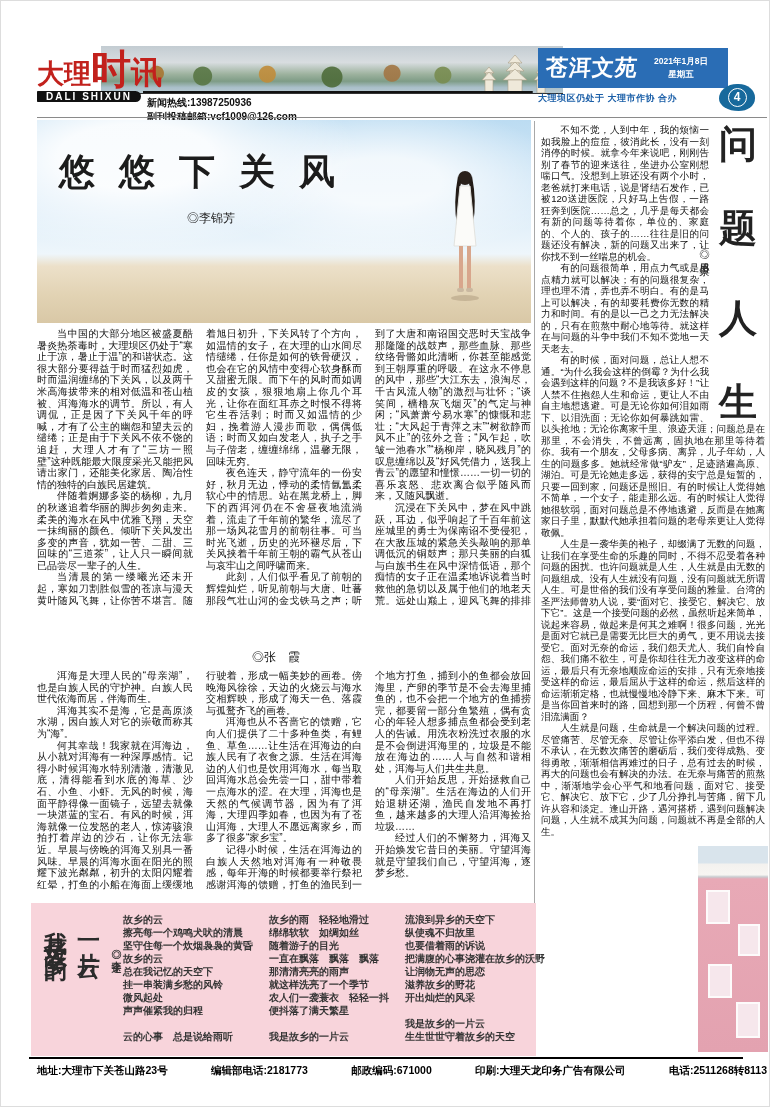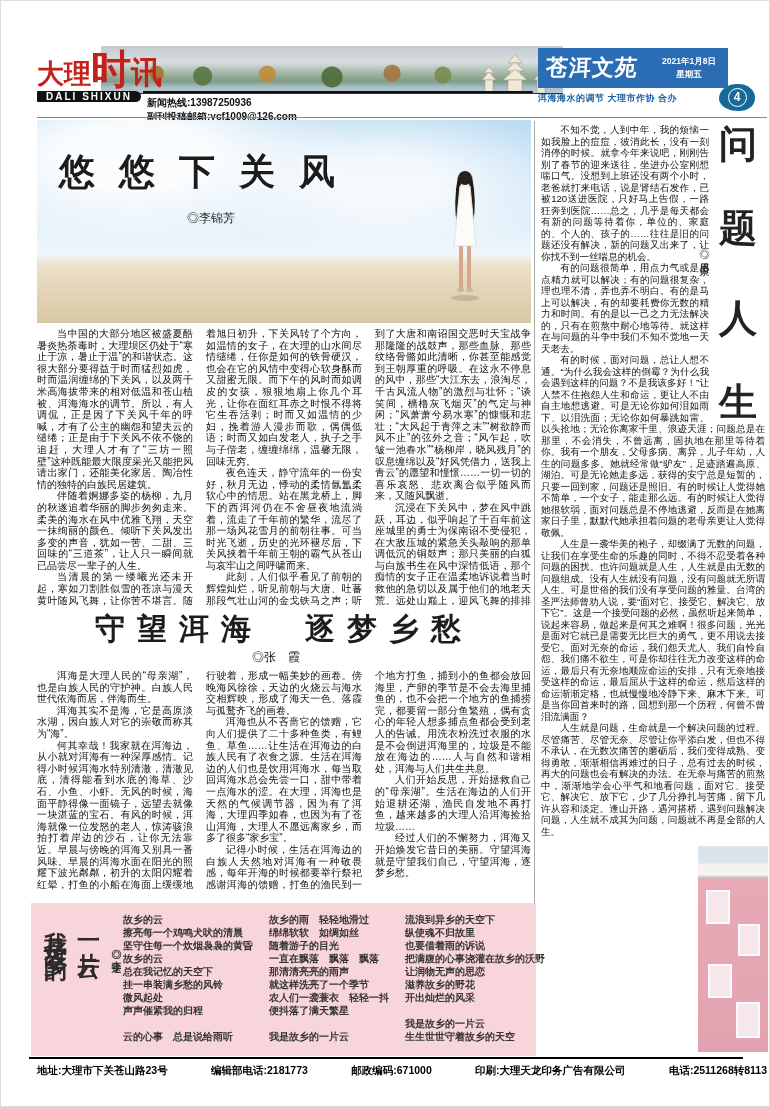--- a/index.html
+++ b/index.html
@@ -24,21 +24,21 @@
   .logo-cn .s3{font-size:31px;}
   .logo-en{left:36px;top:90px;width:104px;background:#111;color:#fff;font-size:10px;font-weight:bold;
            letter-spacing:2px;text-align:center;padding:0 0;border-radius:2px 14px 14px 2px;}
   .black-swoosh{left:142px;top:90px;width:390px;height:2px;background:#111;border-radius:0 3px 3px 0;}
   .info-bar{left:146px;top:95px;width:384px;display:flex;justify-content:space-between;
             font-size:10px;font-weight:bold;color:#111;flex-direction:column;}
   .section-right{left:537px;top:47px;width:232px;}
   .blue-box{width:190px;height:40px;display:flex;align-items:center;}
   .sec-title{flex:1;font-size:22px;font-weight:bold;color:#fff;font-family:"DejaVu Serif",serif;
              padding-left:8px;letter-spacing:1px;transform:skewX(-4deg);}
-  .sec-date{width:62px;text-align:center;color:#fff;font-size:8.5px;font-weight:bold;line-height:1.5;padding-right:8px;}
+  .sec-date{width:62px;text-align:center;color:#fff;font-size:8.5px;font-weight:bold;line-height:1.5;padding-right:16px;}
   .organizer{width:190px;font-size:9px;font-weight:bold;margin-top:4px;letter-spacing:.5px;}
   .page-leaf{position:absolute;left:181px;top:36px;width:36px;height:27px;border-radius:55% 50% 50% 60%/60% 55% 50% 50%;
              display:flex;align-items:center;justify-content:center;}
   .page-leaf span{display:inline-block;width:17px;height:17px;line-height:17px;border:1px solid #fff;border-radius:50%;
                   color:#fff;font-size:12px;font-weight:bold;text-align:center;}
   .header-rule{left:36px;top:116px;width:730px;height:1px;background:#8a8a8a;}
   .divider-v{left:533px;top:120px;width:1px;height:935px;background:#a8a8a8;}
 
   
   .hero{left:36px;top:119px;width:494px;height:203px;overflow:hidden;
@@ -135,21 +135,21 @@
   </div>
 
   <div class="abs section-right">
     <div class="blue-box" style="background:#2a6db5;">
       <div class="sec-title">苍洱文苑</div>
       <div class="sec-date">
         <div>2021年1月8日</div>
         <div>星期五</div>
       </div>
     </div>
-    <div class="organizer" style="color:#1b5fa8;">洱海海水的调节 大理市作协 合办</div>
+    <div class="organizer" style="color:#1b5fa8;">大理坝区仍处于 大理市作协 合办</div>
     <div class="page-leaf" style="background:#17699c;">
       <span>4</span>
     </div>
   </div>
 
   <div class="abs header-rule"></div>
   <div class="abs divider-v"></div>
 
   <div class="abs hero">
     <div class="hero-title">悠悠下关风</div>
@@ -169,21 +169,20 @@
 
   <div class="abs body-text a1-body">
       <div class="para">当中国的大部分地区被盛夏酷暑炎热荼毒时，大理坝区仍处于“寒止于凉，暑止于温”的和谐状态。这很大部分要得益于时而猛烈如虎，时而温润缠绵的下关风，以及两千米高海拔带来的相对低温和苍山植被、洱海海水的调节。所以，有人调侃，正是因了下关风千年的呼喊，才有了公主的幽怨和望夫云的缱绻；正是由于下关风不依不饶的追赶，大理人才有了“三坊一照壁”这种既能最大限度采光又能把风请出家门，还能美化家居、陶冶性情的独特的白族民居建筑。</div>
       <div class="para">伴随着婀娜多姿的杨柳，九月的秋遂追着华丽的脚步匆匆走来。柔美的海水在风中优雅飞翔，天空一抹绚丽的颜色。倾听下关风发出多变的声音，犹如一苦、二甜、三回味的“三道茶”，让人只一瞬间就已品尝尽一辈子的人生。</div>
       <div class="para">当清晨的第一缕曦光还未开起，寒如刀割胜似雪的苍凉与漫天黄叶随风飞舞，让你苦不堪言。随着旭日初升，下关风转了个方向，如温情的女子，在大理的山水间尽情缱绻，任你是如何的铁骨硬汉，也会在它的风情中变得心软身酥而又甜蜜无限。而下午的风时而如调皮的女孩，狠狠地扇上你几个耳光，让你在面红耳赤之时恨不得将它生吞活剥；时而又如温情的少妇，挽着游人漫步而歌，偶偶低语；时而又如白发老人，执子之手与子偕老，缠缠绵绵，温馨无限，回味无穷。</div>
       <div class="para">夜色连天，静守流年的一份安好，秋月无边，悸动的柔情氤氲柔软心中的情思。站在黑龙桥上，脚下的西洱河仍在不舍昼夜地流淌着，流走了千年前的繁华，流尽了那一场风花雪月的前朝往事。可当时光飞逝，历史的光环褪尽后，下关风挟着千年前王朝的霸气从苍山与哀牢山之间呼啸而来。</div>
       <div class="para">此刻，人们似乎看见了前朝的辉煌灿烂，听见前朝与大唐、吐蕃那段气壮山河的金戈铁马之声；听到了大唐和南诏国交恶时天宝战争那隆隆的战鼓声，那些血脉、那些纹络骨骼如此清晰，你甚至能感觉到王朝厚重的呼吸。在这永不停息的风中，那些“大江东去，浪淘尽，千古风流人物”的激烈与壮怀；“谈笑间，樯橹灰飞烟灭”的气定与神闲；“风萧萧兮易水寒”的慷慨和悲壮；“大风起于青萍之末”“树欲静而风不止”的弦外之音；“风乍起，吹皱一池春水”“杨柳岸，晓风残月”的叹息缠绵以及“好风凭借力，送我上青云”的愿望和憧憬……一切一切的喜乐哀怒、悲欢离合似乎随风而来，又随风飘逝。</div>
       <div class="para">沉浸在下关风中，梦在风中跳跃，耳边，似乎响起了千百年前这座城里的勇士为保南诏不受侵犯，在大敌压城的紧急关头敲响的那单调低沉的铜鼓声；那只美丽的白狐与白族书生在风中深情低语，那个痴情的女子正在温柔地诉说着当时救他的急切以及属于他们的地老天荒。远处山巅上，迎风飞舞的排排风车终日转动，似乎在静静地聆听下关风悠悠的呼吸以及人们经历岁月风雨后的幸福生活……</div>
     </div>
 
-  <div class="abs a3-title">守望洱海　逐梦乡愁</div>
   <div class="abs a3-author">◎张　霞</div>
   <div class="abs body-text a3-body">
       <div class="para">洱海是大理人民的“母亲湖”，也是白族人民的守护神。白族人民世代依海而居，伴海而生。</div>
       <div class="para">洱海其实不是海，它是高原淡水湖，因白族人对它的崇敬而称其为“海”。</div>
       <div class="para">何其幸哉！我家就在洱海边，从小就对洱海有一种深厚感情。记得小时候洱海水特别清澈，清澈见底，清得能看到水底的海草、沙石、小鱼、小虾。无风的时候，海面平静得像一面镜子，远望去就像一块湛蓝的宝石。有风的时候，洱海就像一位发怒的老人，惊涛骇浪拍打着岸边的沙石，让你无法靠近。早晨与傍晚的洱海又别具一番风味。早晨的洱海水面在阳光的照耀下波光粼粼，初升的太阳闪耀着红晕，打鱼的小船在海面上缓缓地行驶着，形成一幅美妙的画卷。傍晚海风徐徐，天边的火烧云与海水交相辉映，形成了海天一色、落霞与孤鹜齐飞的画卷。</div>
       <div class="para">洱海也从不吝啬它的馈赠，它向人们提供了二十多种鱼类，有鲤鱼、草鱼……让生活在洱海边的白族人民有了衣食之源。生活在洱海边的人们也是饮用洱海水，每当取回洱海水总会先尝一口，甜中带着一点海水的涩。在大理，洱海也是天然的气候调节器，因为有了洱海，大理四季如春，也因为有了苍山洱海，大理人不愿远离家乡，而多了很多“家乡宝”。</div>
       <div class="para">记得小时候，生活在洱海边的白族人天然地对洱海有一种敬畏感，每年开海的时候都要举行祭祀感谢洱海的馈赠，打鱼的渔民到一个地方打鱼，捕到小的鱼都会放回海里，产卵的季节是不会去海里捕鱼的，也不会把一个地方的鱼捕捞完，都要留一部分鱼繁殖，偶有贪心的年轻人想多捕点鱼都会受到老人的告诫。用洗衣粉洗过衣服的水是不会倒进洱海里的，垃圾是不能放在海边的……人与自然和谐相处，洱海与人们共生共息。</div>
       <div class="para">人们开始反思，开始拯救自己的“母亲湖”。生活在海边的人们开始退耕还湖，渔民自发地不再打鱼，越来越多的大理人沿洱海捡拾垃圾……</div>
       <div class="para">经过人们的不懈努力，洱海又开始焕发它昔日的美丽。守望洱海就是守望我们自己，守望洱海，逐梦乡愁。</div>
     </div>

